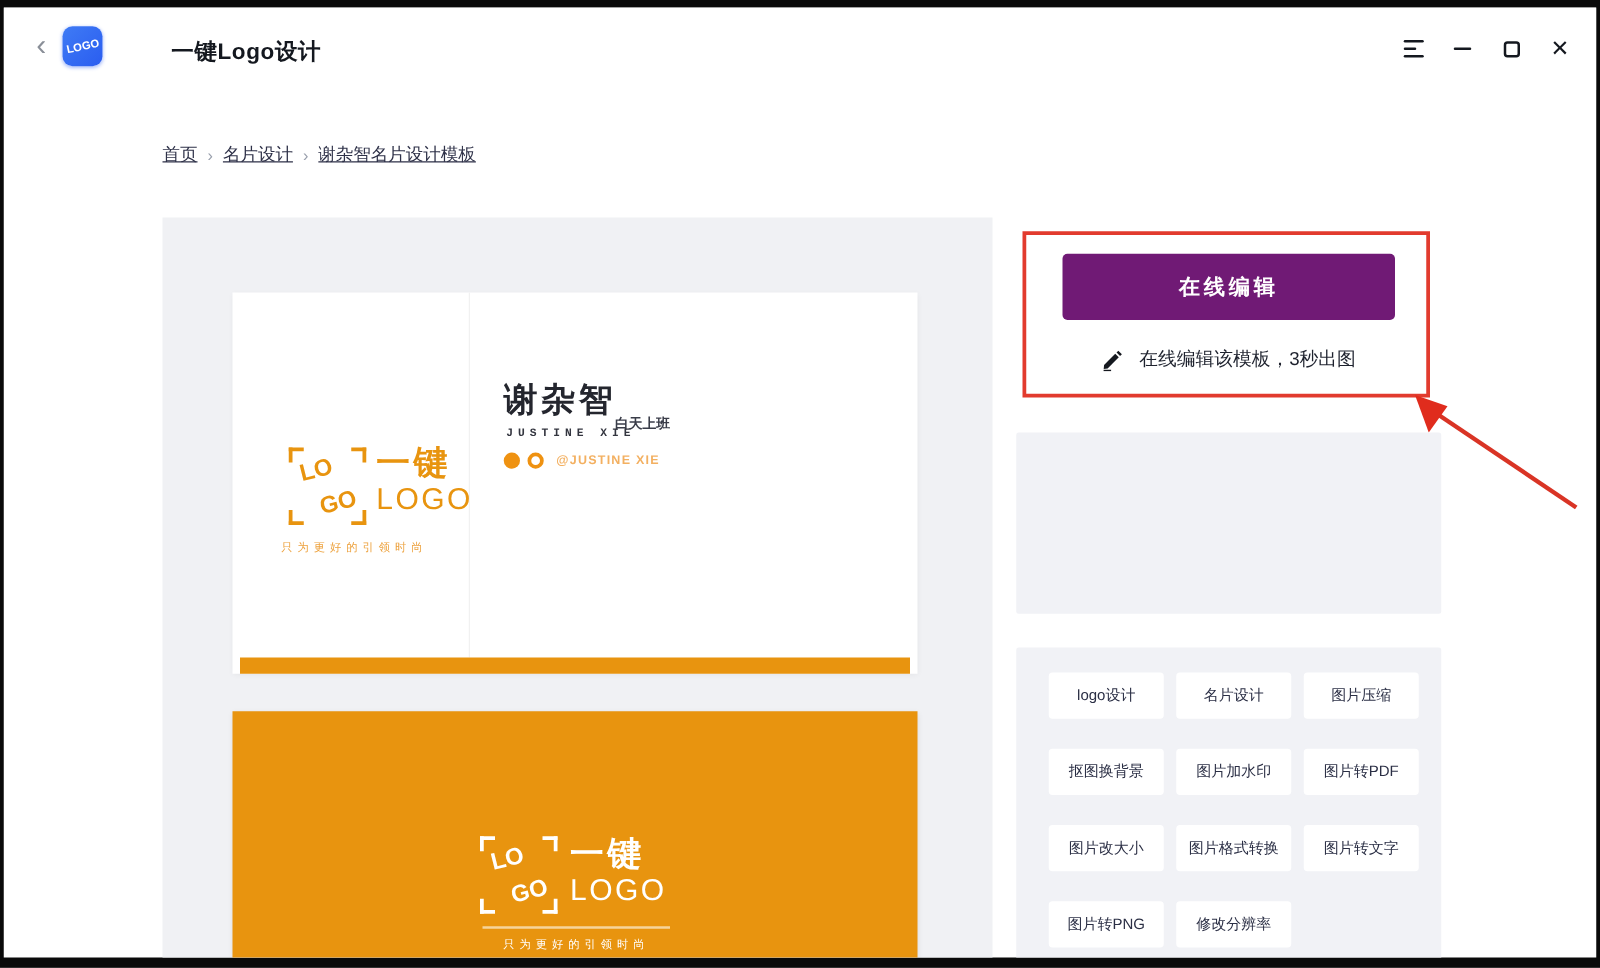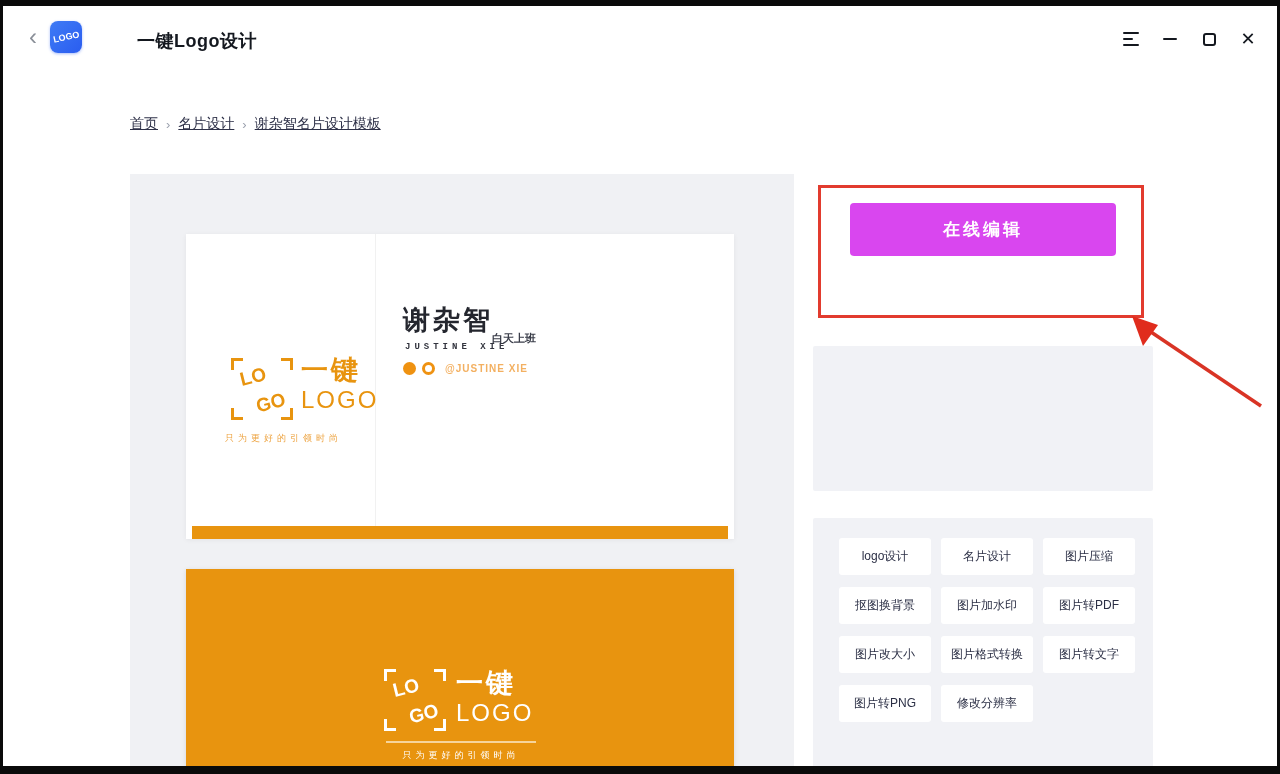--- a/index.html
+++ b/index.html
@@ -80,35 +80,35 @@
   .mark-back .corner { border-color:#fff; }
   .mark-back .m1,.mark-back .m2 { font-size:19px; }
   .brand-back { position:absolute; left:270px; top:100px; color:#fff; }
   .back-divider { position:absolute; left:200px; top:172px; width:150px; height:2px; background:#f6d49b; }
   .tagline-back { position:absolute; left:180px; top:180px; width:190px; text-align:center;
                   font-size:9px; letter-spacing:4px; color:#fff; white-space:nowrap; }
 
   
   .highlight-box { position:absolute; left:815px; top:179px; width:326px; height:133px;
                    border:3px solid #e23b2e; background:#fff; }
-  .edit-btn { position:absolute; left:847px; top:197px; width:266px; height:53px; background:#d946ef;
+  .edit-btn { position:absolute; left:847px; top:197px; width:266px; height:53px; background:#701a75;
               border:none; border-radius:4px; color:#fff; font-size:17px; font-weight:bold; letter-spacing:3px;
               cursor:pointer; font-family:inherit; }
   .edit-caption { position:absolute; left:847px; top:272px; width:266px; display:flex; gap:12px;
                   align-items:center; justify-content:center; font-size:15px; font-weight:500; color:#1e222e; }
   .pencil { width:18px; height:18px; flex:0 0 auto; }
 
   .arrow-svg { position:absolute; left:1115px; top:304px; width:155px; height:105px; }
 
   .placeholder-panel { position:absolute; left:810px; top:340px; width:340px; height:145px; background:#f1f2f6; border-radius:2px; }
 
   .recs-panel { position:absolute; left:810px; top:512px; width:340px; height:256px; background:#f1f2f6; border-radius:2px;
                 padding:20px 0 0 26px; }
   .recs-title { font-size:17px; font-weight:bold; color:#1c2030; letter-spacing:1px; margin-bottom:21px; margin-left:2px; }
-  .chips { display:grid; grid-template-columns:repeat(3,92px); gap:12px 10px; }
+  .chips { display:grid; grid-template-columns:repeat(3,92px); gap:24px 10px; }
   .chip { height:37px; background:#fff; border-radius:3px; display:flex; align-items:center; justify-content:center;
           font-size:12px; color:#2b2f45; cursor:pointer; white-space:nowrap; font-weight:500; }
 </style>
 </head>
 <body>
 
 <div class="stage">
   <div class="window">
 
     <div class="titlebar">
@@ -189,20 +189,28 @@
           <div class="brand-cn">一键</div>
           <div class="brand-en">LOGO</div>
         </div>
         <div class="back-divider"></div>
         <div class="tagline-back">只为更好的引领时尚</div>
       </div>
     </div>
 
     <div class="highlight-box"></div>
     <button class="edit-btn">在线编辑</button>
+    <div class="edit-caption">
+      <svg class="pencil" viewBox="0 0 24 24">
+        <path d="M3 17.2 L14.9 5.3 L18.7 9.1 L6.8 21 L2.6 21.6 Z" fill="#15181f"></path>
+        <path d="M16.3 3.9 L18.2 2 L22 5.8 L20.1 7.7 Z" fill="#15181f"></path>
+        <rect x="2.5" y="22.4" width="8" height="1.8" fill="#15181f"></rect>
+      </svg>
+      <span>在线编辑该模板，3秒出图</span>
+    </div>
 
     <svg class="arrow-svg" viewBox="0 0 155 105">
       <line x1="143" y1="96" x2="30" y2="20" stroke="#d93425" stroke-width="3.5"></line>
       <polygon points="14,6 40,15 25,36" fill="#e02c1d"></polygon>
     </svg>
 
     <div class="placeholder-panel"></div>
 
     <div class="recs-panel">
       <div class="chips">

